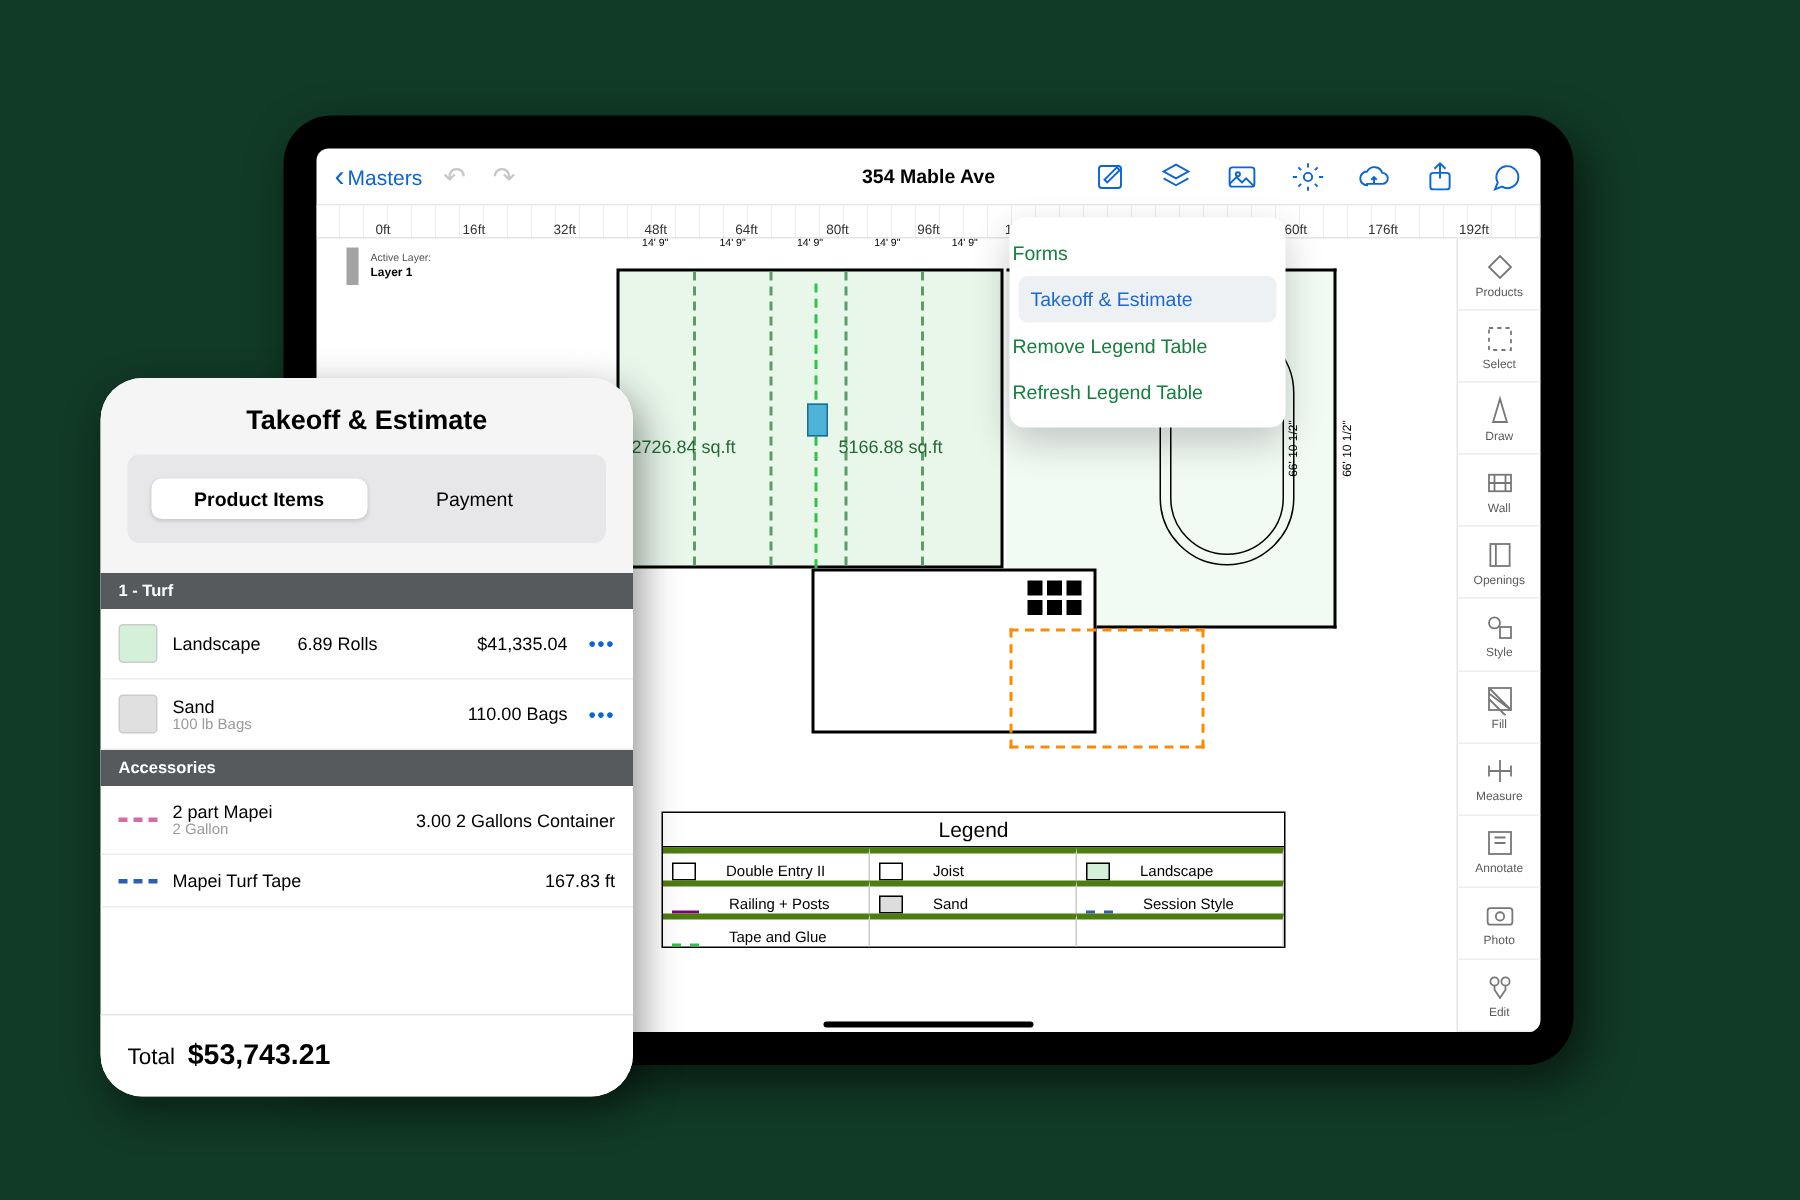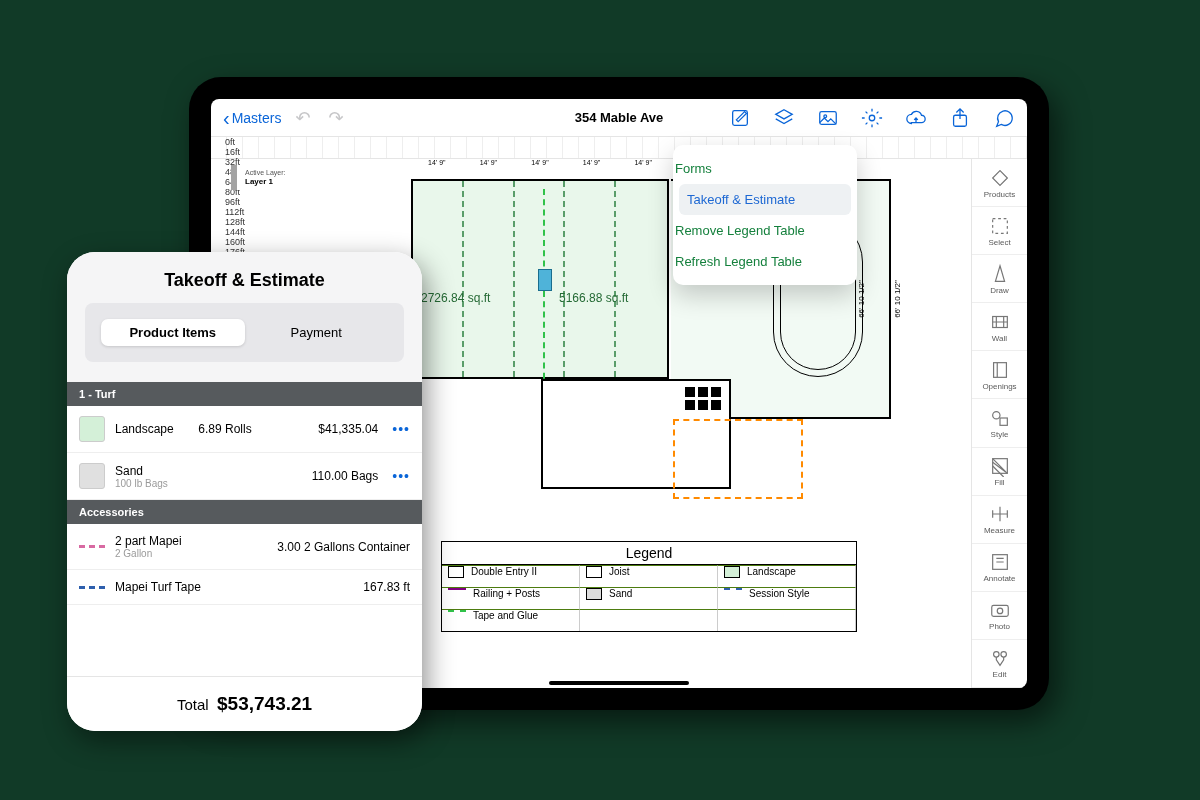--- a/index.html
+++ b/index.html
@@ -66,38 +66,37 @@
   .top-icons { margin-left: auto; display: flex; gap: 22px; color: #0a65d8; }
   .tb-icon { width: 22px; height: 22px; display: flex; align-items: center; justify-content: center; }
   .tb-icon svg { stroke: #0a65d8; fill: none; stroke-width: 1.4; }
 
   
   .ruler {
     height: 22px;
     display: flex;
     justify-content: space-between;
     padding: 0 14px;
-    align-items: flex-start;
+    align-items: flex-end;
     font-size: 9px;
     color: #333;
     border-bottom: 1px solid #e5e5e5;
     background: repeating-linear-gradient(90deg,#fff 0, #fff 15px,#eee 15px,#eee 16px);
-    flex-direction: column;
   }
   .ruler span { flex: 1; text-align: center; }
 
   
   .layer-tag {
     position: absolute;
     top: 66px;
     left: 20px;
     font-size: 8px;
     line-height: 1.3;
     padding: 3px 8px 3px 8px;
-    border-left: 6px solid #a3a3a3;
+    border-left: 8px solid #a3a3a3;
     background: #fff;
   }
   .layer-tag .lbl { color: #555; font-size: 7px; }
   .layer-tag .val { font-weight: 600; }
 
   
   .tool-strip {
     position: absolute;
     right: 0;
     top: 60px;
@@ -276,26 +275,26 @@
     font-size: 14px;
     border-bottom: 1px solid #000;
     padding: 3px 0;
   }
   .legend-grid {
     display: grid;
     grid-template-columns: repeat(3,1fr);
     grid-template-rows: repeat(3,22px);
   }
   .legend-grid .cell {
-    border-top: 1px solid #4d7c0f;
+    border-top: 4px solid #4d7c0f;
     border-right: 1px solid #ccc;
     padding: 0 6px;
     display: flex;
-    align-items: flex-start;
-    gap: 7px;
+    align-items: flex-end;
+    gap: 20px;
   }
   .sw { width: 16px; height: 12px; display: inline-block; flex-shrink: 0; }
   .sw-white { border: 1px solid #000; background: #fff; }
   .sw-green { border: 1px solid #000; background: #d4f0d8; }
   .sw-purple { border-top: 2px solid purple; height: 0; width: 18px; }
   .sw-grey { border: 1px solid #000; background: #ddd; }
   .sw-dash-blue { border-top: 2px dashed #2e5fad; height: 0; width: 18px; }
   .sw-dash-green { border-top: 2px dashed #31c24a; height: 0; width: 18px; }
 
   
@@ -400,21 +399,21 @@
     border-top: 3px dashed #2e5fad;
   }
 
   .est-foot {
     position: absolute;
     bottom: 0;
     left: 0;
     right: 0;
     padding: 16px 18px;
     border-top: 1px solid #e5e5e5;
-    text-align: center;
+    text-align: left;
     background: #fff;
   }
   .est-foot .t { font-size: 15px; font-weight: 500; margin-right: 4px; }
   .est-foot .v { font-size: 19px; font-weight: 700; }
 
 </style>
 </head>
 <body>
 
 <div class="tablet">

